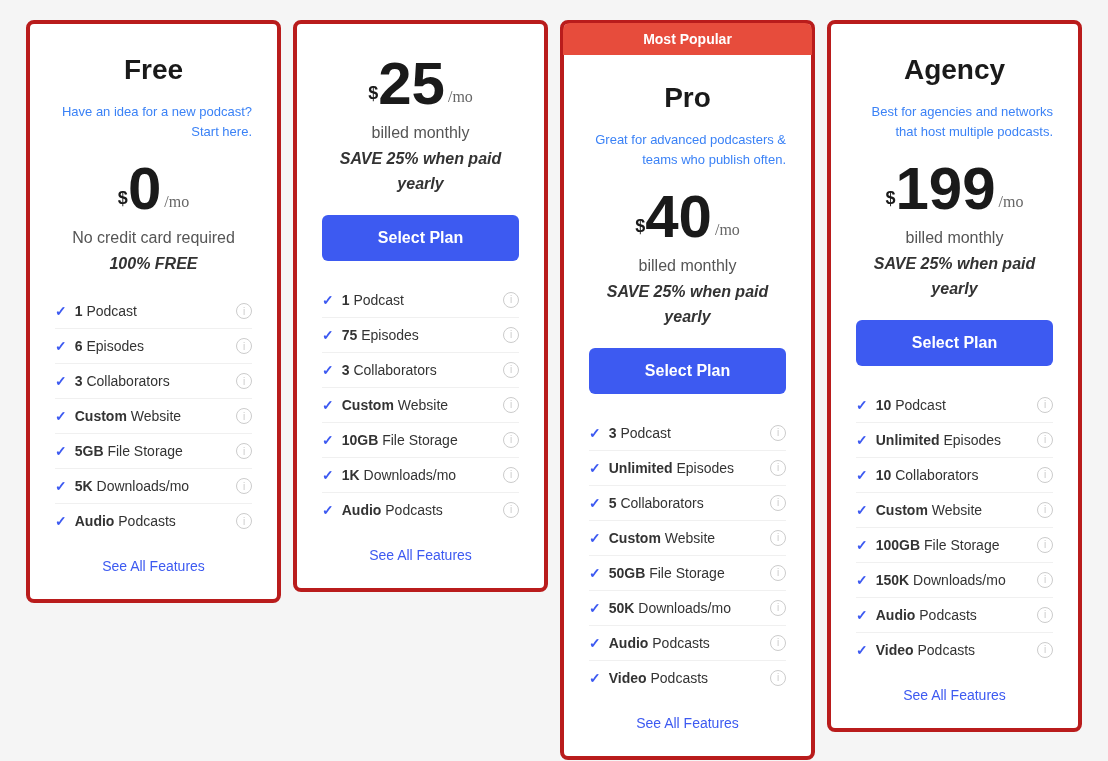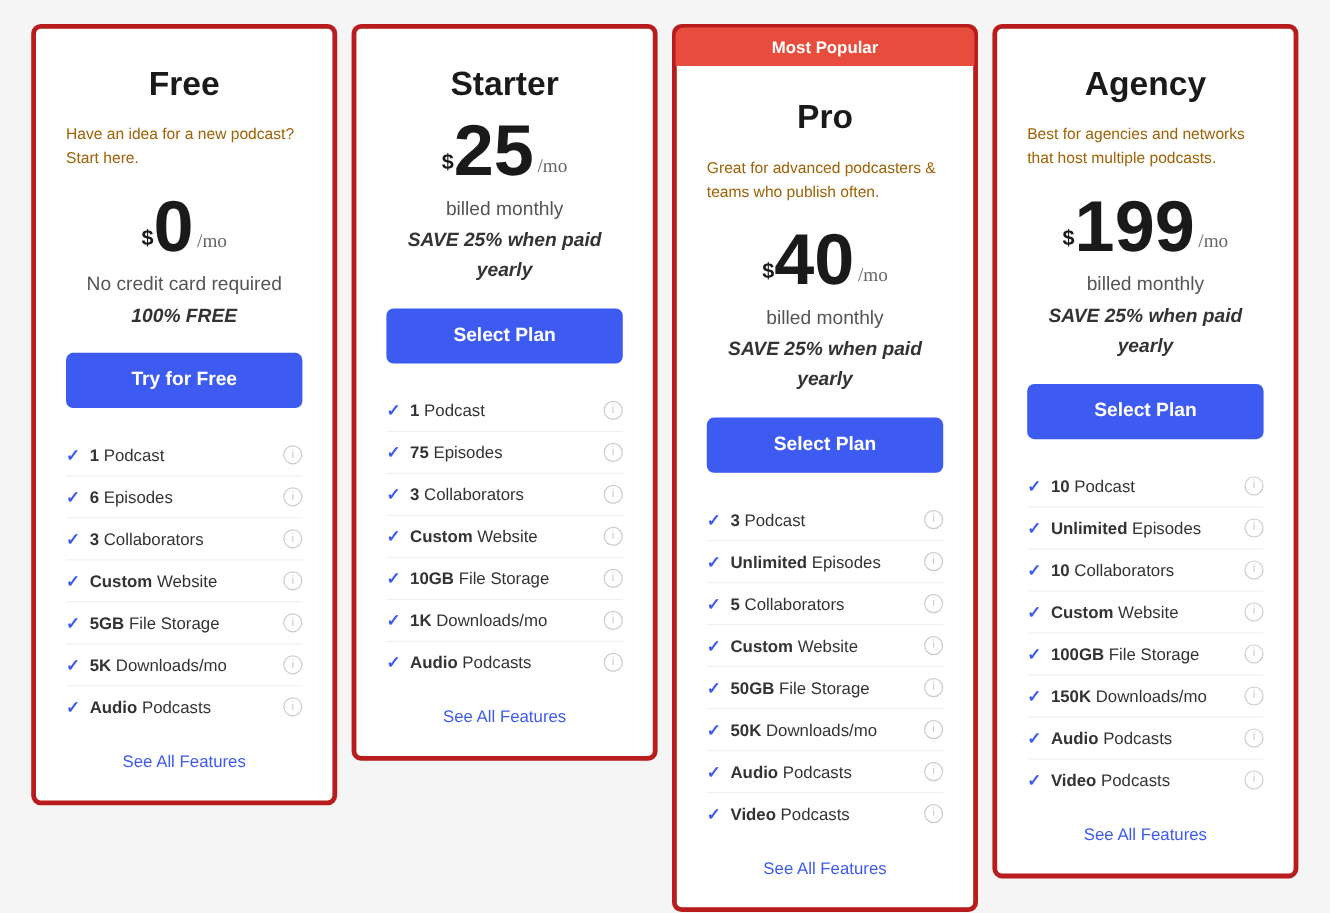--- a/index.html
+++ b/index.html
@@ -49,22 +49,22 @@
       font-weight: 700;
       text-align: center;
       margin-bottom: 10px;
       color: #1a1a1a;
     }
     .plan-card.popular .plan-name {
       margin-top: 28px;
     }
     .plan-description {
       font-size: 13px;
-      color: #a16207;
-      text-align: left;
+      color: #3b82f6;
+      text-align: right;
       min-height: 36px;
       margin-bottom: 18px;
       line-height: 1.5;
       margin-top: 16px;
     }
     .price-row {
       display: flex;
       align-items: flex-end;
       justify-content: center;
       margin-bottom: 6px;
@@ -176,21 +176,20 @@
       <div class="plan-name">Free</div>
       <div class="plan-description">Have an idea for a new podcast? Start here.</div>
       <div class="price-row">
     <span class="price-dollar-sign">$</span>
     <span class="price-amount">0</span>
     <span class="price-mo">/mo</span>
   </div>
       <div class="price-note">
       No credit card required<br><strong>100% FREE</strong>
     </div>
-      <button class="plan-button">Try for Free</button>
       <ul class="feature-list">
         <li class="feature-item">
       <span class="check-icon">✓</span>
       <span class="feature-text"><strong>1</strong> Podcast</span>
       <span class="info-icon">i</span>
     </li>
         <li class="feature-item">
       <span class="check-icon">✓</span>
       <span class="feature-text"><strong>6</strong> Episodes</span>
       <span class="info-icon">i</span>
@@ -217,21 +216,20 @@
     </li>
         <li class="feature-item">
       <span class="check-icon">✓</span>
       <span class="feature-text"><strong>Audio</strong> Podcasts</span>
       <span class="info-icon">i</span>
     </li>
       </ul>
       <a class="see-all-link">See All Features</a>
     </div>
     <div class="plan-card">
-      <div class="plan-name">Starter</div>
       <div class="price-row">
     <span class="price-dollar-sign">$</span>
     <span class="price-amount">25</span>
     <span class="price-mo">/mo</span>
   </div>
       <div class="price-note">
       billed monthly<br><strong>SAVE 25% when paid yearly</strong>
     </div>
       <button class="plan-button">Select Plan</button>
       <ul class="feature-list">

